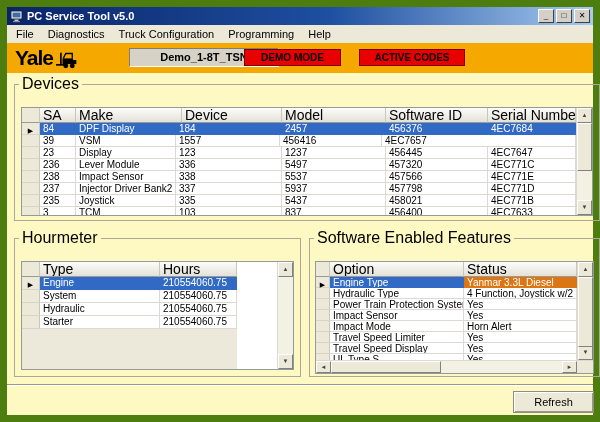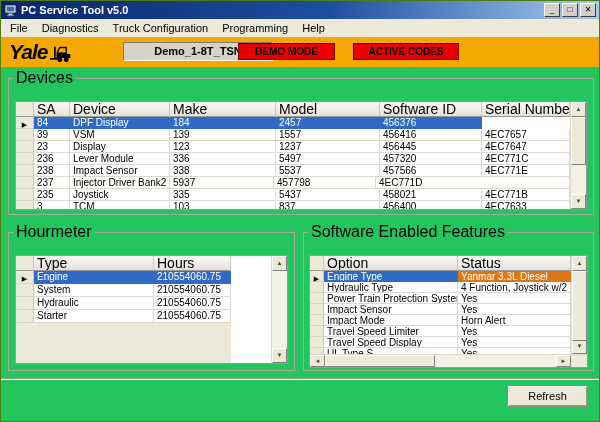--- a/index.html
+++ b/index.html
@@ -1,39 +1,39 @@
 <!DOCTYPE html>
 <html><head>
 <meta charset="utf-8">
 <style>
   * { margin:0; padding:0; box-sizing:border-box; }
   html,body { width:600px; height:422px; overflow:hidden; background:#fff;
               font-family:"Liberation Sans", sans-serif; font-size:11px; color:#000; }
-  .window { position:absolute; inset:0; width:600px; height:422px; background:#22c55e; border:1px solid #4d7c0f; }
+  .window { position:absolute; inset:0; width:600px; height:422px; background:#fef9c3; border:7px solid #4d7c0f; }
 
   
   .titlebar { position:absolute; top:0; left:0; right:0; height:18px;
               background:linear-gradient(90deg,#0A246A 0%,#1E4FA0 55%,#A6CAF0 100%);
               display:flex; align-items:center; padding:0 3px; }
   .app-icon { width:13px; height:13px; display:inline-flex; }
   .title-text { color:#fff; font-weight:bold; font-size:11px; margin-left:4px; flex:1;
                 white-space:nowrap; overflow:hidden; }
   .tb-btn { width:16px; height:14px; background:#D4D0C8; border:1px solid;
             border-color:#FFFFFF #404040 #404040 #FFFFFF; margin-left:2px;
             font-size:8px; line-height:12px; text-align:center; color:#000; cursor:default; }
 
   
   .menubar { position:absolute; top:18px; left:0; right:0; height:18px; background:#ECE9D8;
              display:flex; align-items:center; padding-left:2px; }
   .menu-item { padding:2px 7px; font-size:11px; white-space:nowrap; }
 
   
   .banner { position:absolute; top:36px; left:0; right:0; height:30px; background:#F5A800; }
   .logo { position:absolute; left:8px; top:3px; display:flex; align-items:center; }
-  .logo-text { font-family:"Liberation Sans", sans-serif; font-weight:bold; font-style:italic;
+  .logo-text { font-family:"Liberation Sans", sans-serif; font-weight:bold; 
                font-size:21px; letter-spacing:-1px; color:#000; }
   .forklift { margin-left:3px; margin-top:3px; }
   .truckbox { position:absolute; left:122px; top:5px; width:150px; height:19px;
               background:#D6D2C6; border:1px solid; border-color:#807D72 #FFFFFF #FFFFFF #807D72;
               text-align:center; font-weight:bold; font-size:11px; line-height:17px;
               white-space:nowrap; overflow:hidden; }
   .redbtn { position:absolute; top:6px; height:17px; background:#E80000;
             border:1px solid #7A0000; color:#000; font-weight:bold; font-size:10px;
             text-align:center; line-height:15px; white-space:nowrap; }
   .redbtn.demo { left:237px; width:97px; }
@@ -151,39 +151,39 @@
     <span class="redbtn codes">ACTIVE CODES</span>
   </div>
 
   <fieldset class="group grp-devices">
     <legend>Devices</legend>
     <div class="grid grid-dev">
       <div class="gmain">
         <div class="ghead">
           <div class="hcell rh"></div>
           <div class="hcell dc0">SA</div>
+          <div class="hcell dc2">Make</div>
           <div class="hcell dc1">Device</div>
-          <div class="hcell dc2">Make</div>
           <div class="hcell dc3">Model</div>
           <div class="hcell dc4">Software ID</div>
           <div class="hcell dc5">Serial Number</div>
         </div>
         <div class="grow sel">
           <div class="rh"><span class="arrow">▶</span></div>
           <div class="gc dc0">84</div>
           <div class="gc dc1">DPF Display</div>
           <div class="gc dc2">184</div>
           <div class="gc dc3">2457</div>
           <div class="gc dc4">456376</div>
+          <div class="gc dc5">4EC7684</div>
         </div>
         <div class="grow">
           <div class="rh"></div>
           <div class="gc dc0">39</div>
           <div class="gc dc1">VSM</div>
-          <div class="gc dc2">139</div>
           <div class="gc dc3">1557</div>
           <div class="gc dc4">456416</div>
           <div class="gc dc5">4EC7657</div>
         </div>
         <div class="grow">
           <div class="rh"></div>
           <div class="gc dc0">23</div>
           <div class="gc dc1">Display</div>
           <div class="gc dc2">123</div>
           <div class="gc dc3">1237</div>
@@ -205,20 +205,21 @@
           <div class="gc dc1">Impact Sensor</div>
           <div class="gc dc2">338</div>
           <div class="gc dc3">5537</div>
           <div class="gc dc4">457566</div>
           <div class="gc dc5">4EC771E</div>
         </div>
         <div class="grow">
           <div class="rh"></div>
           <div class="gc dc0">237</div>
           <div class="gc dc1">Injector Driver Bank2</div>
+          <div class="gc dc2">337</div>
           <div class="gc dc3">5937</div>
           <div class="gc dc4">457798</div>
           <div class="gc dc5">4EC771D</div>
         </div>
         <div class="grow">
           <div class="rh"></div>
           <div class="gc dc0">235</div>
           <div class="gc dc1">Joystick</div>
           <div class="gc dc2">335</div>
           <div class="gc dc3">5437</div>

